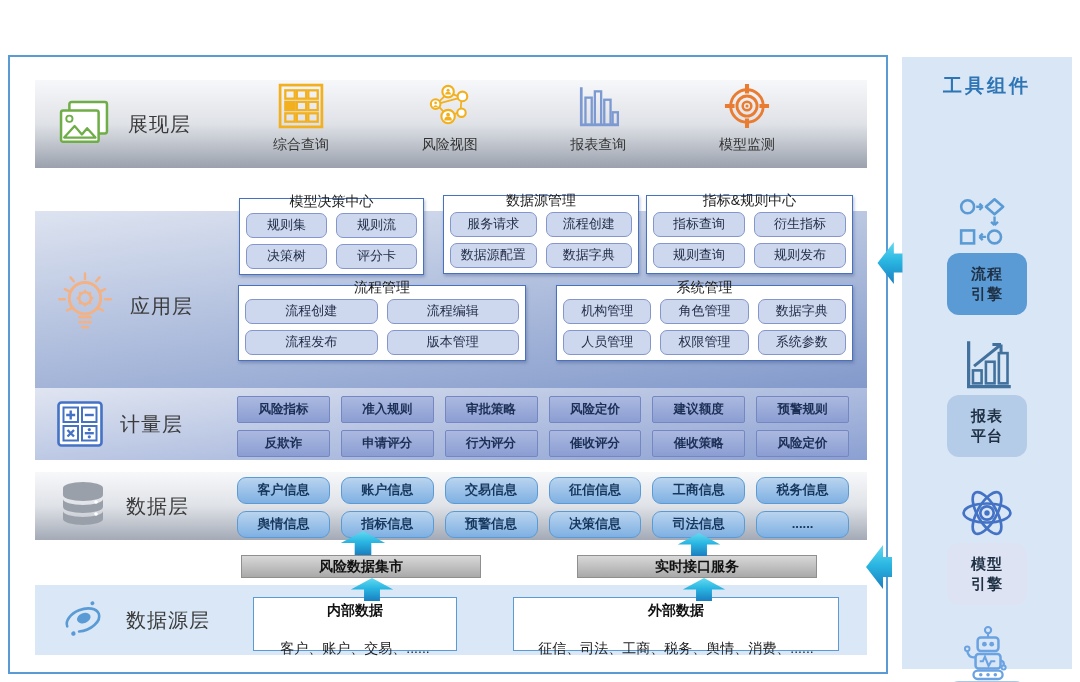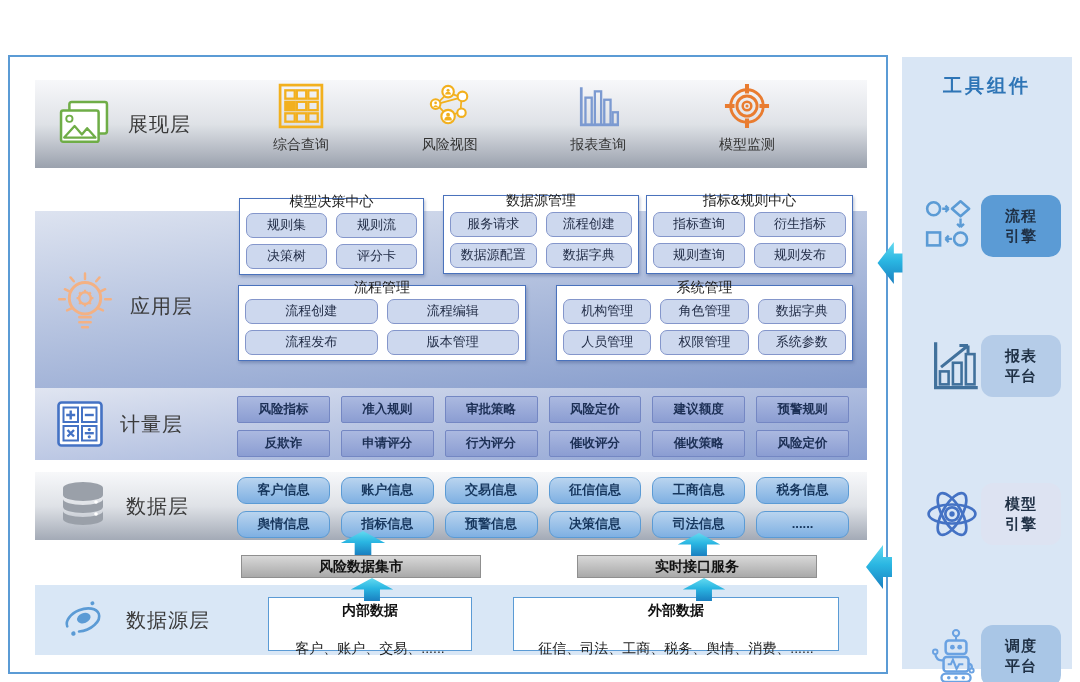--- a/index.html
+++ b/index.html
@@ -50,21 +50,21 @@
   .gbar{position:absolute;height:23px;background:linear-gradient(#d8d8d8,#a9a9a9);border:1px solid #8f8f8f;
         box-sizing:border-box;color:#111;font-weight:bold;font-size:14px;text-align:center;line-height:21px;z-index:3;}
   
   .sbox{position:absolute;background:#fff;border:1.5px solid #5b9bd5;box-sizing:border-box;
         text-align:center;padding-top:4px;z-index:3;}
   .sbox-t{font-size:14px;font-weight:bold;color:#111;}
   .sbox-d{font-size:14px;color:#222;margin-top:20px;white-space:nowrap;}
   
   .sidebar{position:absolute;left:902px;top:57px;width:170px;height:612px;background:#d9e6f5;}
   .sb-title{padding-top:16px;text-align:center;font-size:19px;font-weight:bold;color:#2e75b6;letter-spacing:3px;}
-  .tool{position:absolute;left:11px;width:148px;display:flex;align-items:center;justify-content:flex-end;}
+  .tool{position:absolute;left:11px;width:148px;display:flex;align-items:center;justify-content:flex-end;flex-direction:column;}
   .tbox{width:80px;height:62px;border-radius:12px;display:flex;flex-direction:column;align-items:center;justify-content:center;
         font-size:15px;font-weight:bold;color:#1f3045;line-height:20px;letter-spacing:1px;}
   .t1{background:#5b9bd5;} .t2{background:#b5cce8;} .t3{background:#dde3f2;} .t4{background:#a9c6e6;}
   .arrow{position:absolute;z-index:4;}
   svg.defs{position:absolute;width:0;height:0;}
 </style>
 </head>
 <body>
 
 <div class="stage">
@@ -363,21 +363,21 @@
     </svg>
 
   <div class="layer l-src">
     <div class="lhead">
       <svg width="52" height="52" style="color:#5b9bd5">
           <use href="#sym-galaxy"></use>
         </svg>
       <span class="lbl">数据源层</span>
     </div>
   </div>
-  <div class="sbox" style="left:268px;top:597px;width:204px;height:54px;">
+  <div class="sbox" style="left:253px;top:597px;width:204px;height:54px;">
     <div class="sbox-t">内部数据</div>
     <div class="sbox-d">客户、账户、交易、......</div>
   </div>
   <div class="sbox" style="left:513px;top:597px;width:326px;height:54px;">
     <div class="sbox-t">外部数据</div>
     <div class="sbox-d">征信、司法、工商、税务、舆情、消费、......</div>
   </div>
 
   <svg class="arrow" style="left:877px;top:239px;" width="26" height="48">
       <use href="#sym-arrow-left"></use>

